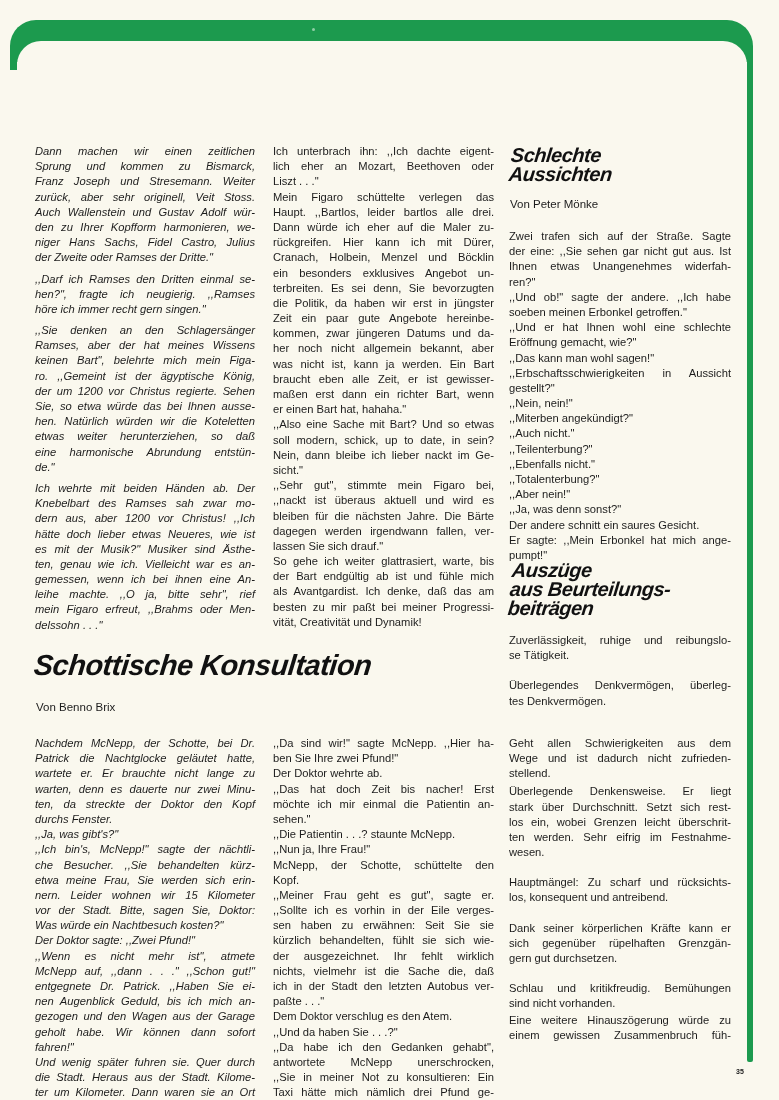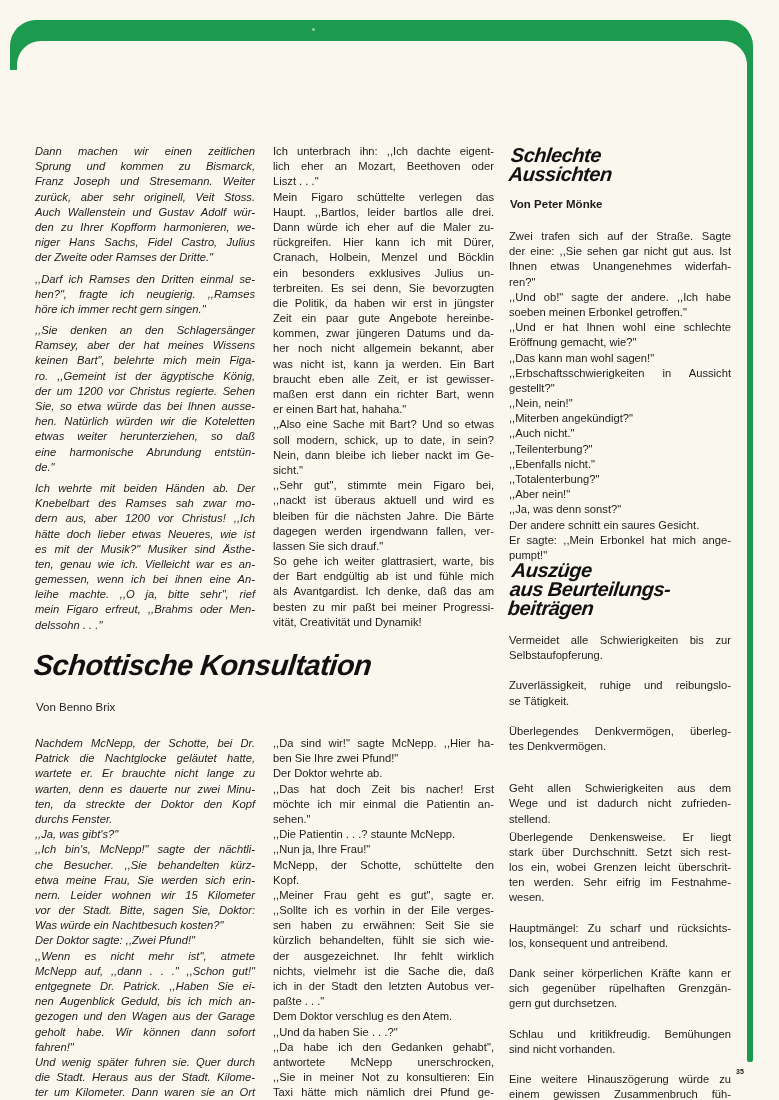--- a/index.html
+++ b/index.html
@@ -60,21 +60,21 @@
       <span class="line">niger Hans Sachs, Fidel Castro, Julius</span>
       <span class="line last">der Zweite oder Ramses der Dritte."</span>
     </div>
     <div class="para">
       <span class="line">,,Darf ich Ramses den Dritten einmal se-</span>
       <span class="line">hen?", fragte ich neugierig. ,,Ramses</span>
       <span class="line last">höre ich immer recht gern singen."</span>
     </div>
     <div class="para">
       <span class="line">,,Sie denken an den Schlagersänger</span>
-      <span class="line">Ramsey, aber der hat meines Wissens</span>
+      <span class="line">Ramses, aber der hat meines Wissens</span>
       <span class="line">keinen Bart", belehrte mich mein Figa-</span>
       <span class="line">ro. ,,Gemeint ist der ägyptische König,</span>
       <span class="line">der um 1200 vor Christus regierte. Sehen</span>
       <span class="line">Sie, so etwa würde das bei Ihnen ausse-</span>
       <span class="line">hen. Natürlich würden wir die Koteletten</span>
       <span class="line">etwas weiter herunterziehen, so daß</span>
       <span class="line">eine harmonische Abrundung entstün-</span>
       <span class="line last">de."</span>
     </div>
     <div class="para">
@@ -92,21 +92,21 @@
   </div>
 <div class="col c2" style="top:144px;" id="a1c2">
     <span class="line">Ich unterbrach ihn: ,,Ich dachte eigent-</span>
     <span class="line">lich eher an Mozart, Beethoven oder</span>
     <span class="line last">Liszt . . ."</span>
     <span class="line">Mein Figaro schüttelte verlegen das</span>
     <span class="line">Haupt. ,,Bartlos, leider bartlos alle drei.</span>
     <span class="line">Dann würde ich eher auf die Maler zu-</span>
     <span class="line">rückgreifen. Hier kann ich mit Dürer,</span>
     <span class="line">Cranach, Holbein, Menzel und Böcklin</span>
-    <span class="line">ein besonders exklusives Julius un-</span>
+    <span class="line">ein besonders exklusives Angebot un-</span>
     <span class="line">terbreiten. Es sei denn, Sie bevorzugten</span>
     <span class="line">die Politik, da haben wir erst in jüngster</span>
     <span class="line">Zeit ein paar gute Angebote hereinbe-</span>
     <span class="line">kommen, zwar jüngeren Datums und da-</span>
     <span class="line">her noch nicht allgemein bekannt, aber</span>
     <span class="line">was nicht ist, kann ja werden. Ein Bart</span>
     <span class="line">braucht eben alle Zeit, er ist gewisser-</span>
     <span class="line">maßen erst dann ein richter Bart, wenn</span>
     <span class="line last">er einen Bart hat, hahaha."</span>
     <span class="line">,,Also eine Sache mit Bart? Und so etwas</span>
@@ -122,21 +122,21 @@
     <span class="line">der Bart endgültig ab ist und fühle mich</span>
     <span class="line">als Avantgardist. Ich denke, daß das am</span>
     <span class="line">besten zu mir paßt bei meiner Progressi-</span>
     <span class="line last">vität, Creativität und Dynamik!</span>
   </div>
 
 <div class="headline h-small" style="top:146px;">
   <div>Schlechte</div>
   <div>Aussichten</div>
 </div>
-<div class="byline" style="left:510px;top:198px;font-weight:bold;">Von Peter Mönke</div>
+<div class="byline" style="left:510px;top:198px;">Von Peter Mönke</div>
 <div class="col c3" style="top:229px;" id="a2">
     <span class="line">Zwei trafen sich auf der Straße. Sagte</span>
     <span class="line">der eine: ,,Sie sehen gar nicht gut aus. Ist</span>
     <span class="line">Ihnen etwas Unangenehmes widerfah-</span>
     <span class="line last">ren?"</span>
     <span class="line">,,Und ob!" sagte der andere. ,,Ich habe</span>
     <span class="line last">soeben meinen Erbonkel getroffen."</span>
     <span class="line">,,Und er hat Ihnen wohl eine schlechte</span>
     <span class="line last">Eröffnung gemacht, wie?"</span>
     <span class="line last">,,Das kann man wohl sagen!"</span>
@@ -155,24 +155,20 @@
     <span class="line last">pumpt!"</span>
   </div>
 
 <div class="headline h-small" style="top:561px;">
   <div>Auszüge</div>
   <div>aus Beurteilungs-</div>
   <div>beiträgen</div>
 </div>
 <div class="col c3" style="top:633px;" id="a3">
     <div class="para" style="margin-bottom: 15px;">
-      <span class="line">Vermeidet alle Schwierigkeiten bis zur</span>
-      <span class="line last">Selbstaufopferung.</span>
-    </div>
-    <div class="para" style="margin-bottom: 15px;">
       <span class="line">Zuverlässigkeit, ruhige und reibungslo-</span>
       <span class="line last">se Tätigkeit.</span>
     </div>
     <div class="para" style="margin-bottom: 27px;">
       <span class="line">Überlegendes Denkvermögen, überleg-</span>
       <span class="line last">tes Denkvermögen.</span>
     </div>
     <div class="para" style="margin-bottom: 3px;">
       <span class="line">Geht allen Schwierigkeiten aus dem</span>
       <span class="line">Wege und ist dadurch nicht zufrieden-</span>
@@ -187,21 +183,21 @@
     </div>
     <div class="para" style="margin-bottom: 15px;">
       <span class="line">Hauptmängel: Zu scharf und rücksichts-</span>
       <span class="line last">los, konsequent und antreibend.</span>
     </div>
     <div class="para" style="margin-bottom: 15px;">
       <span class="line">Dank seiner körperlichen Kräfte kann er</span>
       <span class="line">sich gegenüber rüpelhaften Grenzgän-</span>
       <span class="line last">gern gut durchsetzen.</span>
     </div>
-    <div class="para" style="margin-bottom: 15px;">
+    <div class="para" style="margin-bottom: 1px;">
       <span class="line">Schlau und kritikfreudig. Bemühungen</span>
       <span class="line last">sind nicht vorhanden.</span>
     </div>
     <div class="para" style="margin-bottom: 15px;">
       <span class="line">Eine weitere Hinauszögerung würde zu</span>
       <span class="line">einem gewissen Zusammenbruch füh-</span>
     </div>
   </div>
 
 <div class="headline h-big">Schottische Konsultation</div>

